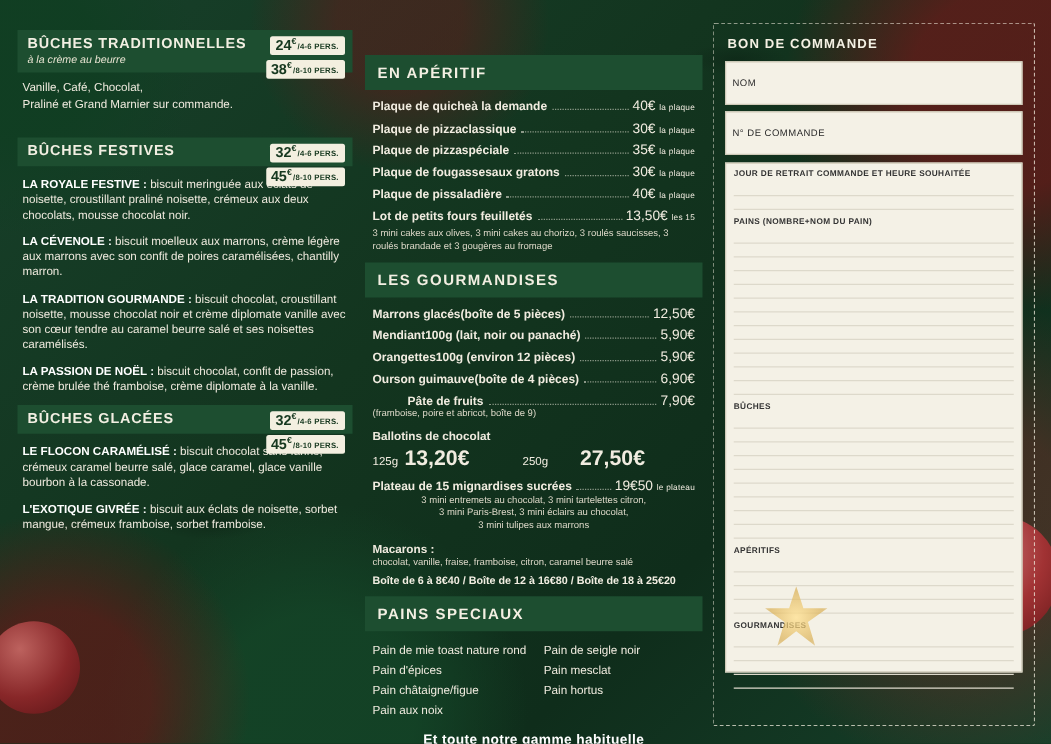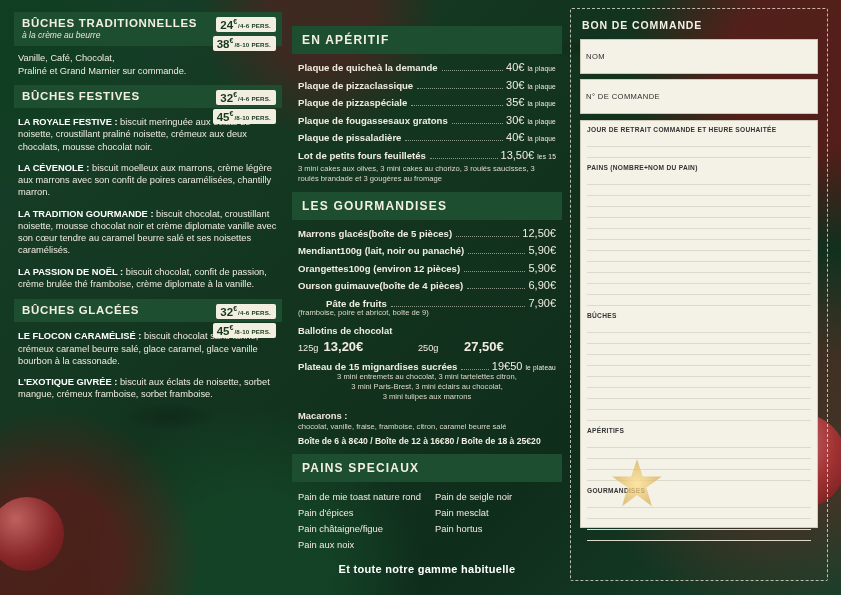--- a/index.html
+++ b/index.html
@@ -108,33 +108,33 @@
     margin: 0 3px 2px 4px;
     height: 7px;
   }
   .pl .pr { font-weight: normal; font-size: 11px; white-space: nowrap; }
   .pl .unit { font-size: 6.6px; font-weight: normal; margin-left: 3px; letter-spacing:.2px; }
   .note { color: #ded9c9; font-size: 7.6px; line-height: 1.35; margin: -2px 0 7px 0; }
 
   .sub2 { color:#efeade; font-size: 9.4px; margin-bottom: 3px; font-weight: bold;}
   .dual { display:flex; color:#f1ece0; font-size: 9.2px; margin-bottom: 6px; }
   .dual .a { width: 120px; }
-  .dual b { font-size: 13px; }
+  .dual b { font-size: 17px; }
 
   .two-cols { display:flex; gap: 14px; color:#f0ebdf; font-size:9.4px; line-height:1.7; }
 
   .closing {
     text-align: center; color: #ffffff;
     font-size: 11px; font-weight: bold; letter-spacing:.3px;
     margin-top: 10px;
   }
 
   
   .order-wrap {
-    position:absolute; top: 8px; left: 0; width: 258px; bottom: 14px;
+    position:absolute; top: 18px; left: 0; width: 258px; bottom: 14px;
     border: 1px dashed rgba(240,235,220,0.75);
     border-radius: 2px;
     padding: 8px 9px;
   }
   .order-title {
     color:#f4f0e3; font-size: 10.5px; font-weight: bold; letter-spacing: .9px;
     margin: 2px 0 8px 2px;
   }
   .field {
     background: #f4f1e6;
@@ -184,34 +184,34 @@
 </head>
 <body>
 
 <div class="page">
   <div class="speckle"></div>
   <div class="bauble"></div>
   <div class="bauble2"></div>
 
   <div class="col col-left">
 
-    <div style="margin-top:12px;">
+    <div style="margin-top:24px;">
       <div class="head-band">
         <div class="head-title">BÛCHES TRADITIONNELLES</div>
         <div class="head-sub">à la crème au beurre</div>
         <div class="price-badges">
           <div class="badge">24<sup>€</sup><span class="per">/4-6 PERS.</span></div><br>
           <div class="badge">38<sup>€</sup><span class="per">/8-10 PERS.</span></div>
         </div>
       </div>
       <div class="plain" style="padding:0 4px 0 4px; white-space:pre-line;">Vanille, Café, Chocolat,
 Praliné et Grand Marnier sur commande.</div>
     </div>
 
-    <div style="margin-top:8px;">
+    <div style="margin-top:21px;">
       <div class="head-band">
         <div class="head-title">BÛCHES FESTIVES</div>
         <div class="price-badges">
           <div class="badge">32<sup>€</sup><span class="per">/4-6 PERS.</span></div><br>
           <div class="badge">45<sup>€</sup><span class="per">/8-10 PERS.</span></div>
         </div>
       </div>
       <div style="padding:2px 4px 0 4px;">
         <div class="bloc"><b>LA ROYALE FESTIVE :</b><span> biscuit meringuée aux éclats de noisette, croustillant praliné noisette, crémeux aux deux chocolats, mousse chocolat noir.</span></div>
         <div class="bloc"><b>LA CÉVENOLE :</b><span> biscuit moelleux aux marrons, crème légère aux marrons avec son confit de poires caramélisées, chantilly marron.</span></div>
@@ -230,21 +230,21 @@
       </div>
       <div style="padding:2px 4px 0 4px;">
         <div class="bloc"><b>LE FLOCON CARAMÉLISÉ :</b><span> biscuit chocolat sans farine, crémeux caramel beurre salé, glace caramel, glace vanille bourbon à la cassonade.</span></div>
         <div class="bloc"><b>L'EXOTIQUE GIVRÉE :</b><span> biscuit aux éclats de noisette, sorbet mangue, crémeux framboise, sorbet framboise.</span></div>
       </div>
     </div>
   </div>
 
   <div class="col col-mid">
 
-    <div style="margin-top:26px;">
+    <div style="margin-top:44px;">
       <div class="mid-head">EN APÉRITIF</div>
       <div style="padding:0 6px;">
         <div class="pl">
           <span class="nm">Plaque de quiche</span>
             <span class="nm light"> à la demande</span>
           <span class="dots"></span>
           <span class="pr">40€</span>
             <span class="unit">la plaque</span>
         </div>
         <div class="pl">

